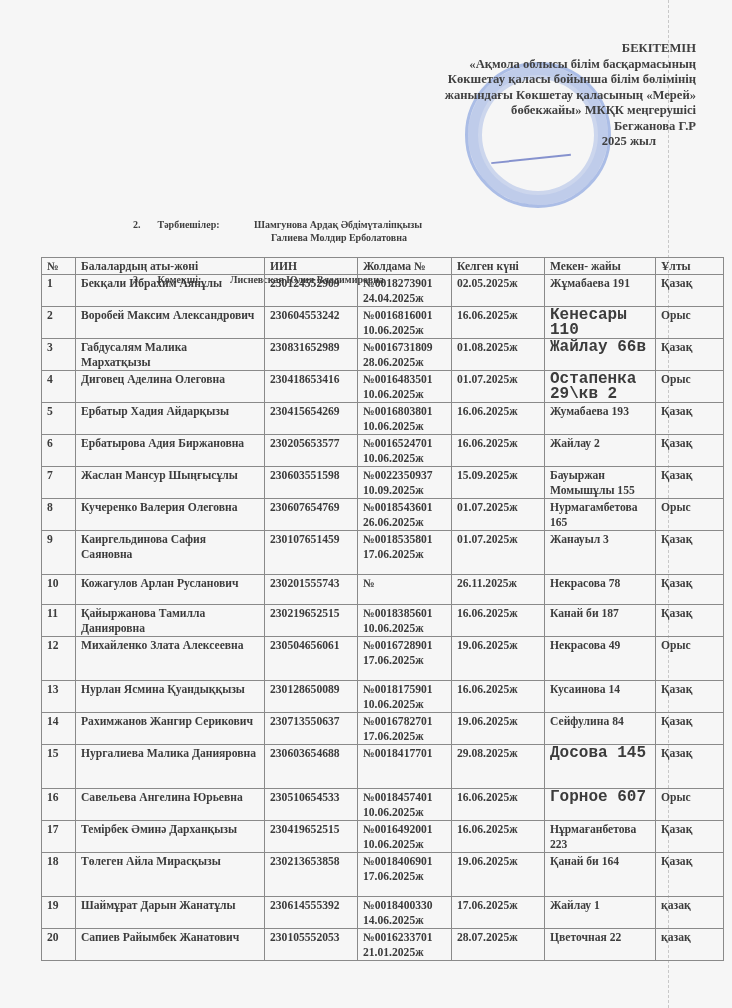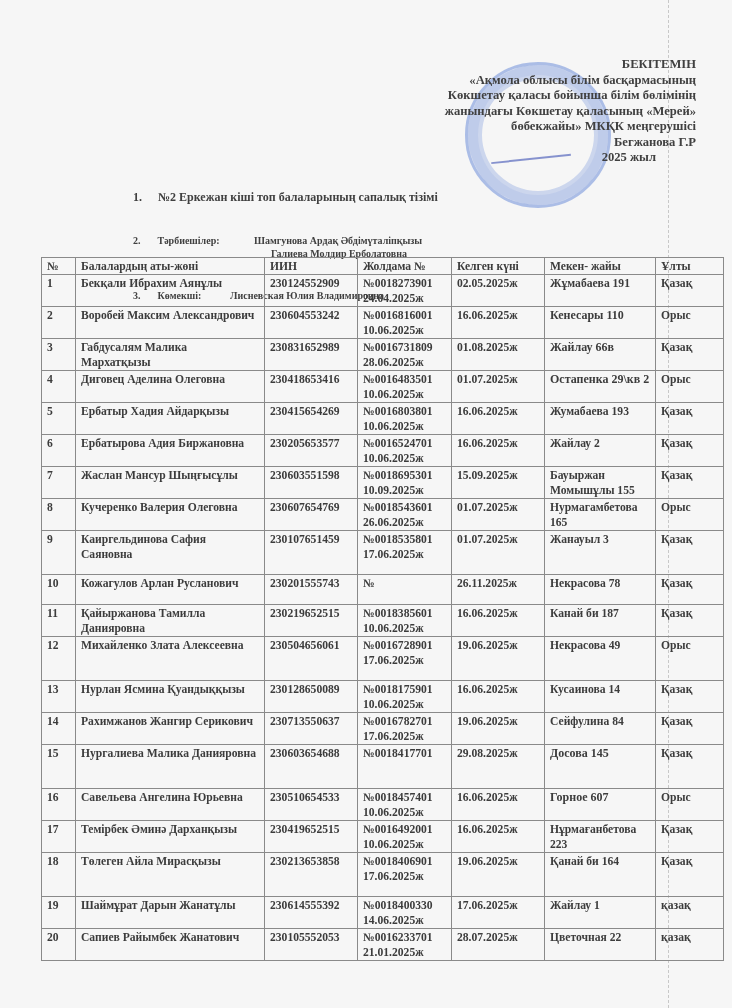--- a/index.html
+++ b/index.html
@@ -8,21 +8,21 @@
     background: #f4f4f4;
     font-family: "Liberation Serif", "DejaVu Serif", serif;
     color: #3a3a3a;
     position: relative;
     overflow: hidden;
   }
   .page { position: absolute; inset: 0; background: #f6f6f6; }
   .fold { position: absolute; left: 668px; top: 0; height: 1008px; border-left: 1px dashed #c8c8c8; }
 
   .approve {
-    position: absolute; right: 36px; top: 57px; width: 320px;
+    position: absolute; right: 36px; top: 41px; width: 320px;
     text-align: right; font-weight: bold; font-size: 12.6px; line-height: 15.5px; color: #404040;
   }
   .approve div { white-space: nowrap; }
   .stamp {
     position: absolute; left: 465px; top: 62px; width: 140px; height: 140px;
     border-radius: 50%; border: 3px solid rgba(80,120,210,0.45);
     box-shadow: inset 0 0 0 10px rgba(120,150,220,0.15), inset 0 0 0 14px rgba(80,120,210,0.25);
     pointer-events: none;
   }
   .signature {
@@ -42,21 +42,21 @@
     position: absolute; left: 41px; top: 257px; width: 682px;
     border-collapse: collapse; table-layout: fixed;
     font-size: 11.6px; font-weight: bold; color: #3c3c3c;
   }
   table.list th, table.list td {
     border: 1px solid #8a8a8a; vertical-align: top; padding: 1px 5px 0 5px;
     line-height: 15px; text-align: left;
   }
   table.list th { font-weight: bold; height: 15px; }
   td.addr, td.nat { font-weight: bold; }
-  td.small { font-size: 12px; }
+  td.small { font-size: 16px; font-family: Liberation Mono, monospace; }
 </style>
 </head>
 <body>
 
 <div class="page">
   <div class="fold"></div>
 
   <div class="stamp"></div>
   <div class="signature"></div>
 
@@ -64,24 +64,20 @@
     <div>БЕКІТЕМІН</div>
     <div>«Ақмола облысы білім басқармасының</div>
     <div>Көкшетау қаласы бойынша білім бөлімінің</div>
     <div>жанындағы Көкшетау қаласының «Мерей»</div>
     <div>бөбекжайы»   МКҚК меңгерушісі</div>
     <div>Бегжанова Г.Р</div>
     <div style="padding-right:40px;">2025 жыл</div>
   </div>
 
   <div class="info">
-    <div class="line1">
-      <span class="num">1.</span>
-      <span>№2 Еркежан кіші топ балаларының сапалық тізімі</span>
-    </div>
     <div>
       <span class="num">2.</span>
       <span class="lbl">Тәрбиешілер:</span>
       <span>Шамгунова Ардақ Әбдімүталіпқызы</span>
     </div>
     <div class="indent">
       <span style="padding-left:22px;">Галиева Молдир Ерболатовна</span>
     </div>
     <div>
       <span class="num">3.</span>
@@ -182,21 +178,21 @@
           </td>
     <td>16.06.2025ж</td>
     <td class="addr">Жайлау 2</td>
     <td class="nat">Қазақ</td>
   </tr>
         <tr style="height: 30px;">
     <td>7</td>
     <td>Жаслан Мансур Шыңғысұлы</td>
     <td>230603551598</td>
     <td>
-            <div>№0018695301</div>
+            <div>№0022350937</div>
             <div>10.09.2025ж</div>
           </td>
     <td>15.09.2025ж</td>
     <td class="addr">Бауыржан Момышұлы 155</td>
     <td class="nat">Қазақ</td>
   </tr>
         <tr style="height: 30px;">
     <td>8</td>
     <td>Кучеренко Валерия Олеговна</td>
     <td>230607654769</td>

